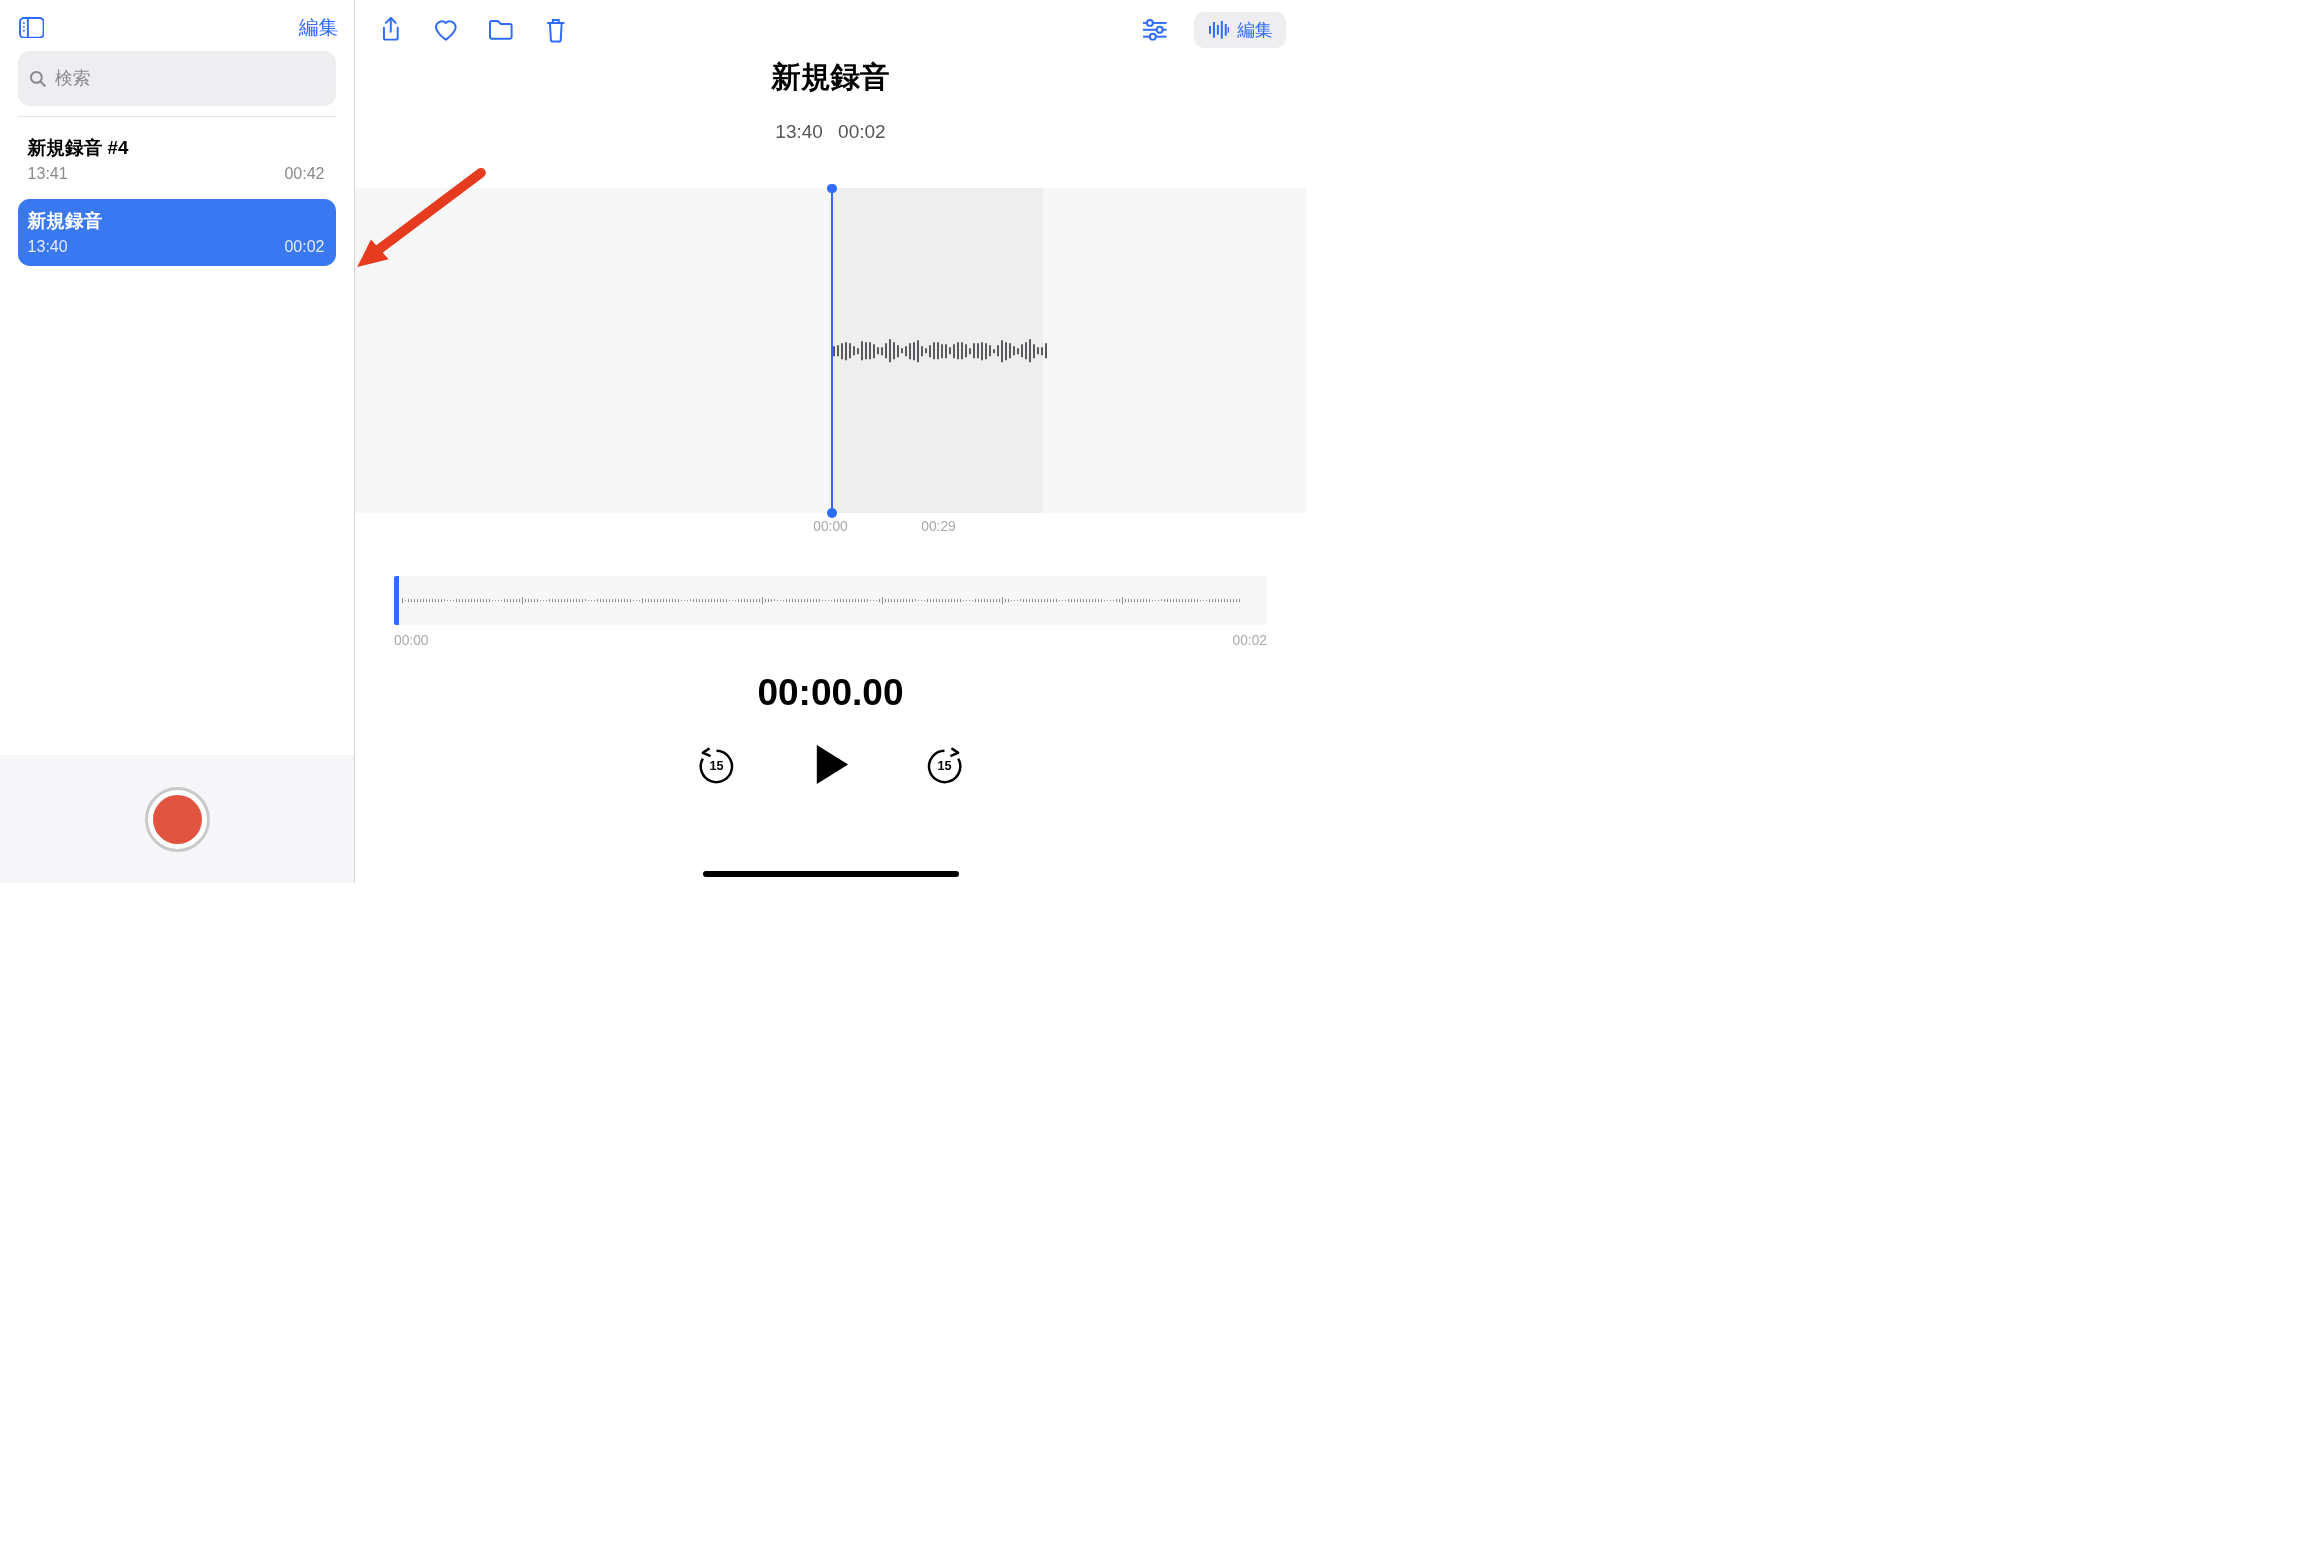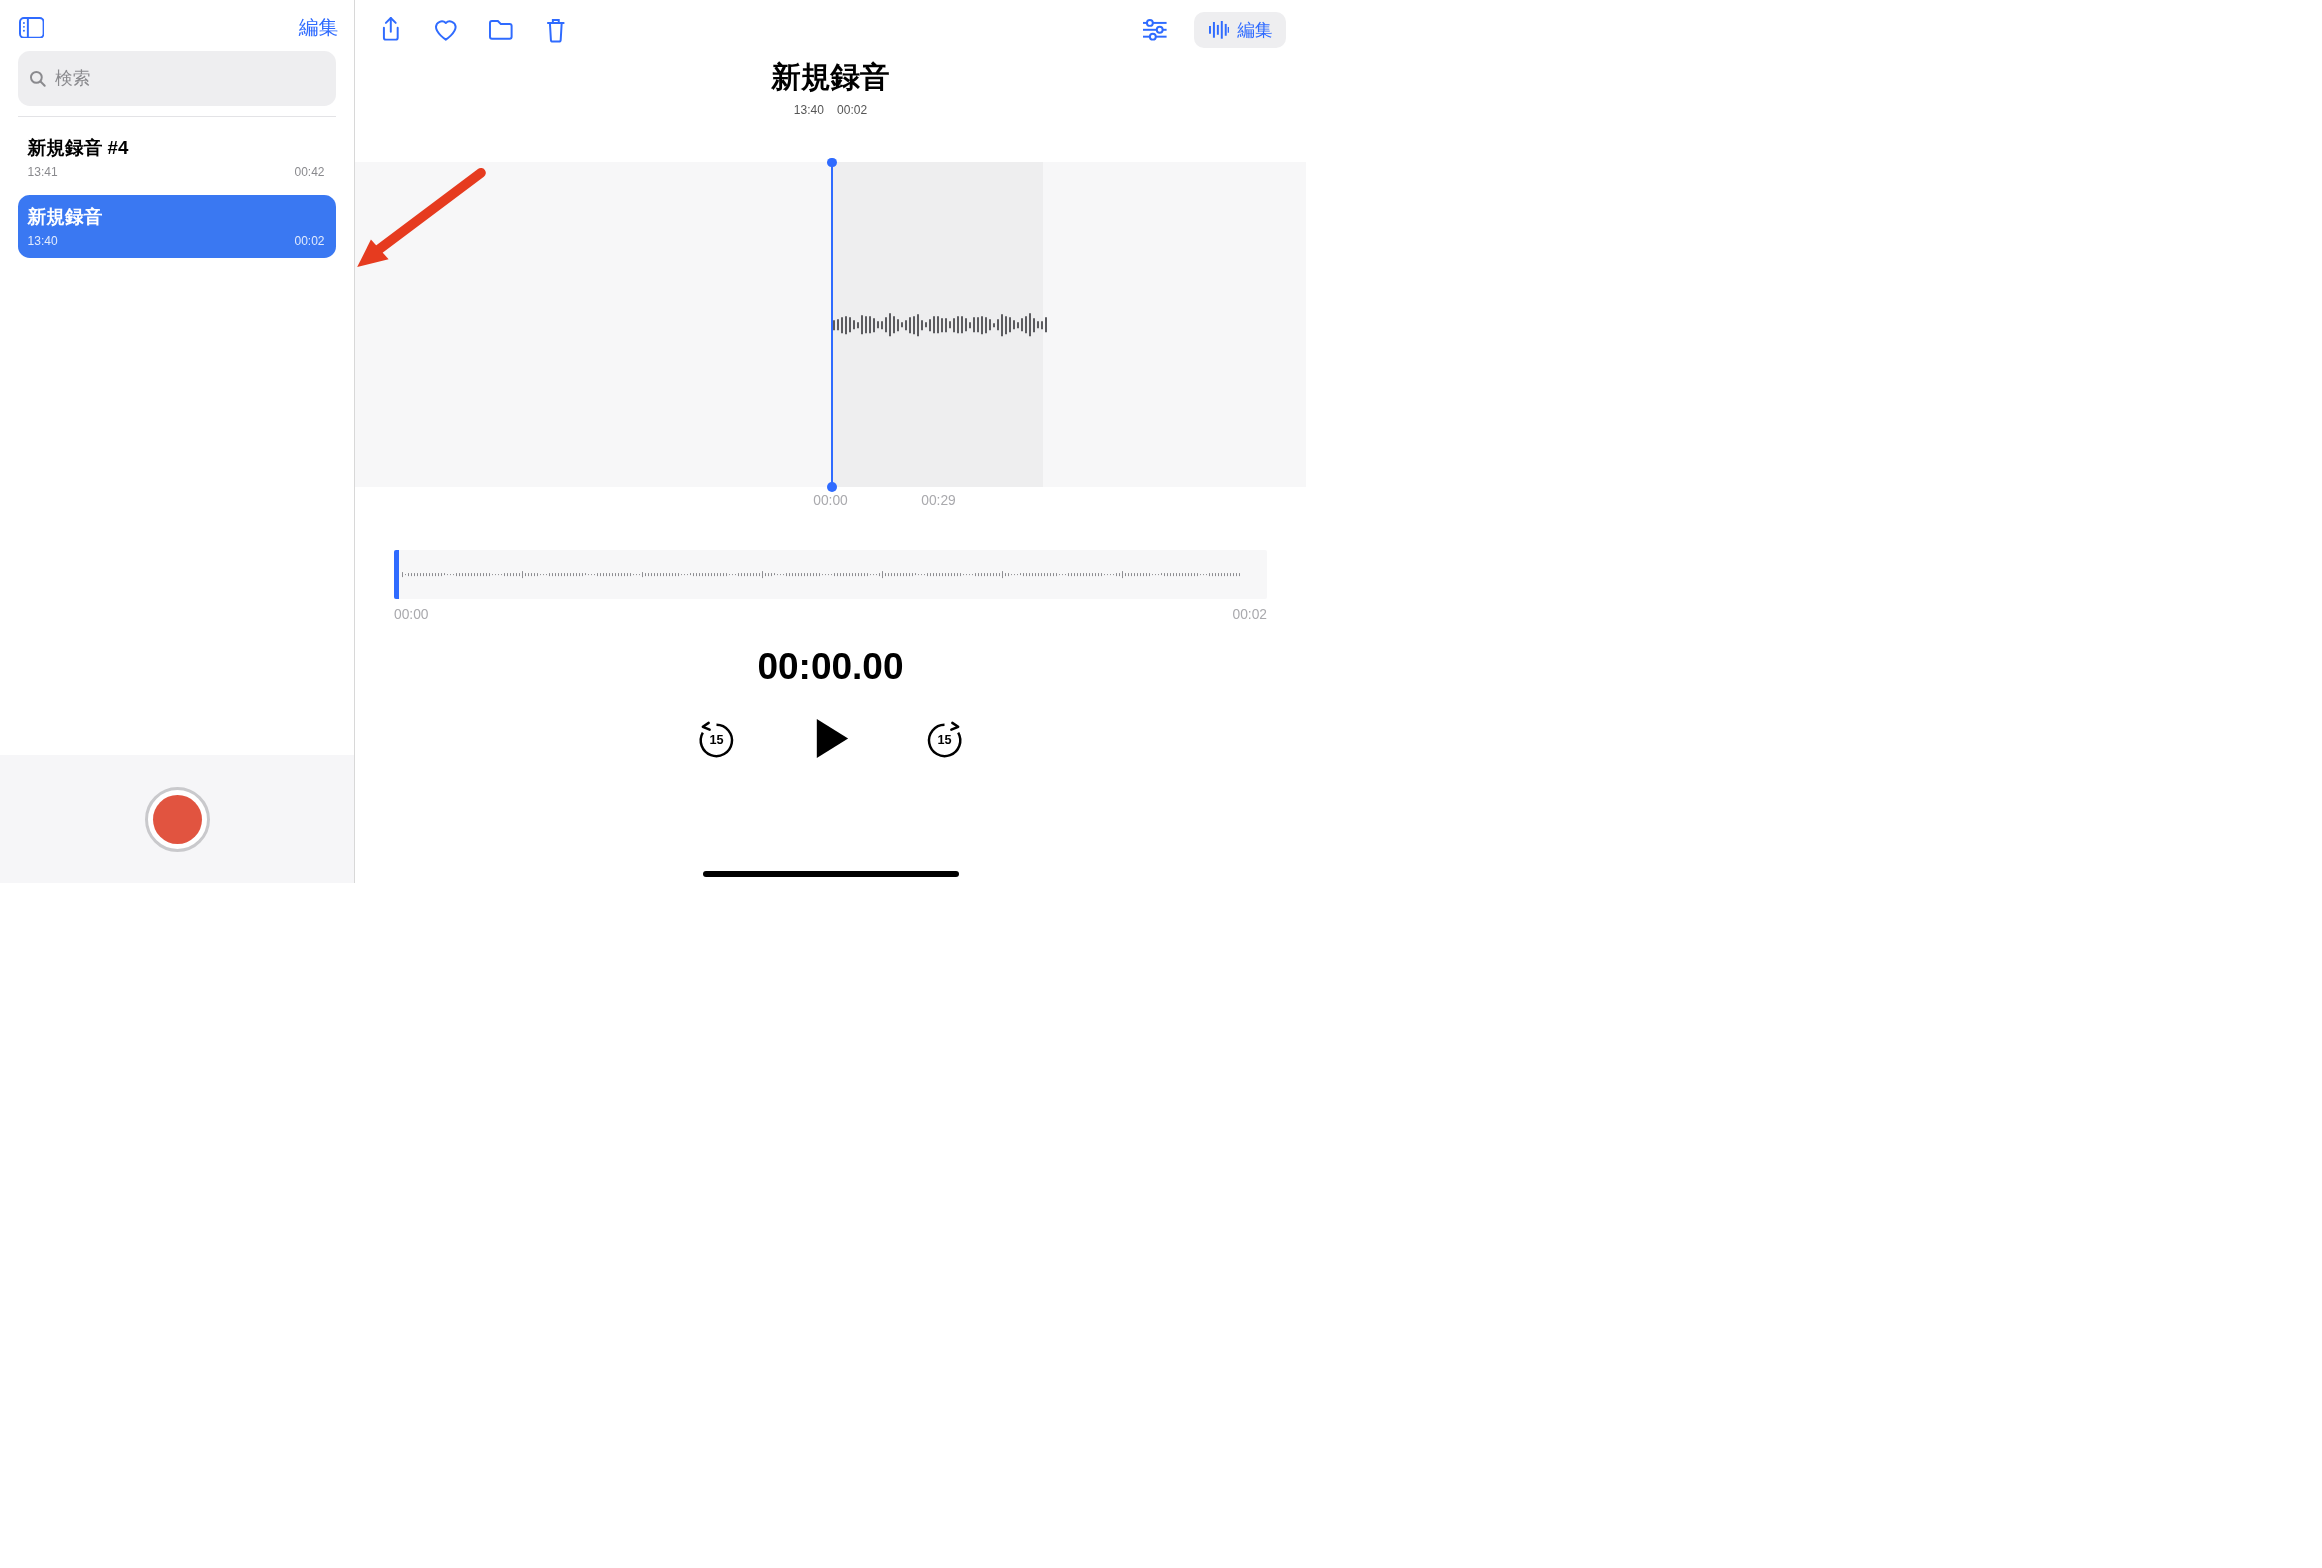--- a/index.html
+++ b/index.html
@@ -68,21 +68,21 @@
   .rec-list { flex: 1; overflow: auto; padding: 7.9px 17.7px 0 17.7px; }
   .rec-item {
     padding: 9.9px 11.8px 9.9px 9.9px;
     border-radius: 11.8px;
     cursor: pointer;
   }
   .rec-item + .rec-item { margin-top: 5.9px; }
   .rec-item .title { font-size: 18.7px; font-weight: 600; }
   .rec-item .meta {
     display: flex; justify-content: space-between;
-    font-size: 12px; margin-top: 3.9px; color: #8a8a8e;
+    font-size: 16px; margin-top: 3.9px; color: #8a8a8e;
   }
   .rec-item.selected { background: #3a78f2; color: #fff; }
   .rec-item.selected .meta { color: rgba(255,255,255,0.85); }
 
   .sidebar-footer {
     height: 128px;
     background: #f6f6f8;
     display: flex;
     align-items: center;
     justify-content: center;
@@ -118,21 +118,21 @@
     background: #eeeef0;
     border-radius: 9.9px;
     padding: 5.9px 13.8px;
     cursor: pointer;
     color: #2f6bff;
   }
   .edit-pill span.label { font-size: 17.7px; }
 
   .main-header { text-align: center; margin-top: 2px; }
   .main-header .title { font-size: 29.6px; font-weight: 700; }
-  .main-header .sub { font-size: 12px; color: #555; margin-top: 5px; }
+  .main-header .sub { font-size: 19px; color: #555; margin-top: 23px; }
   .main-header .sub .time { margin-left: 9.9px; }
 
   
   .big-wave {
     position: relative;
     margin-top: 45px;
     height: 325px;
     background: #f7f7f8;
   }
   .big-wave .audio-region {

